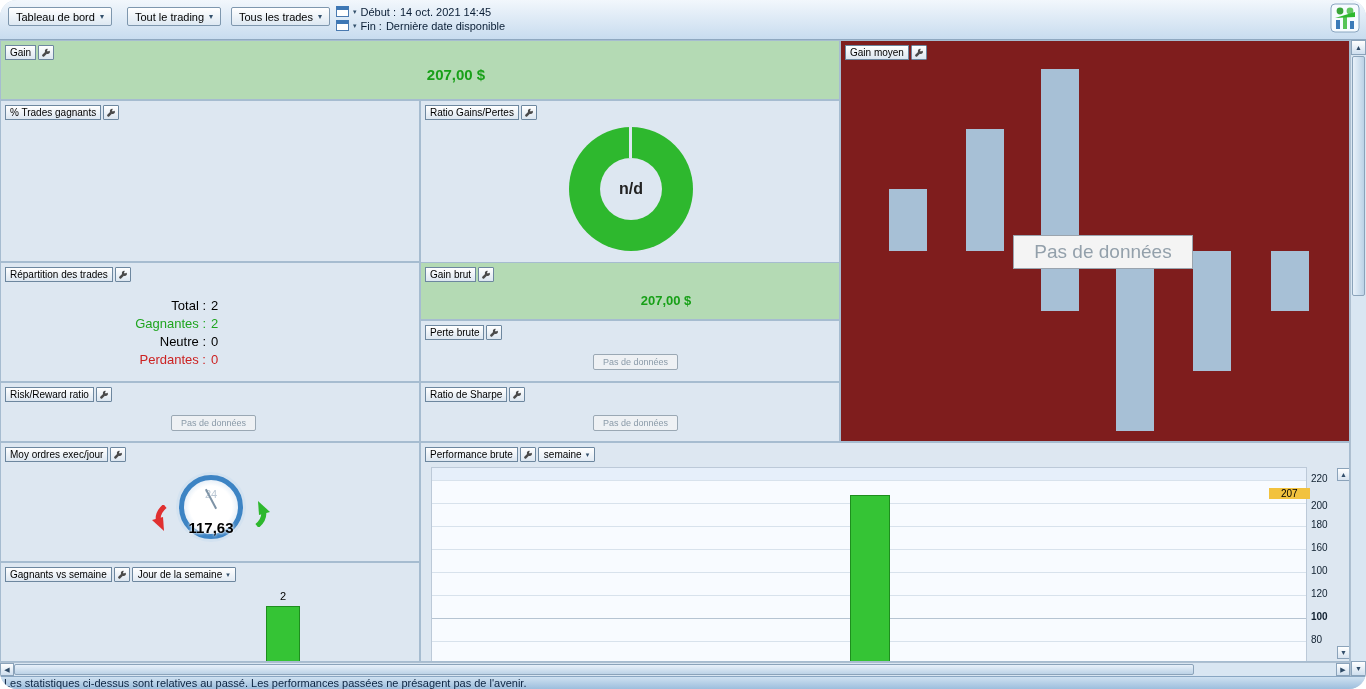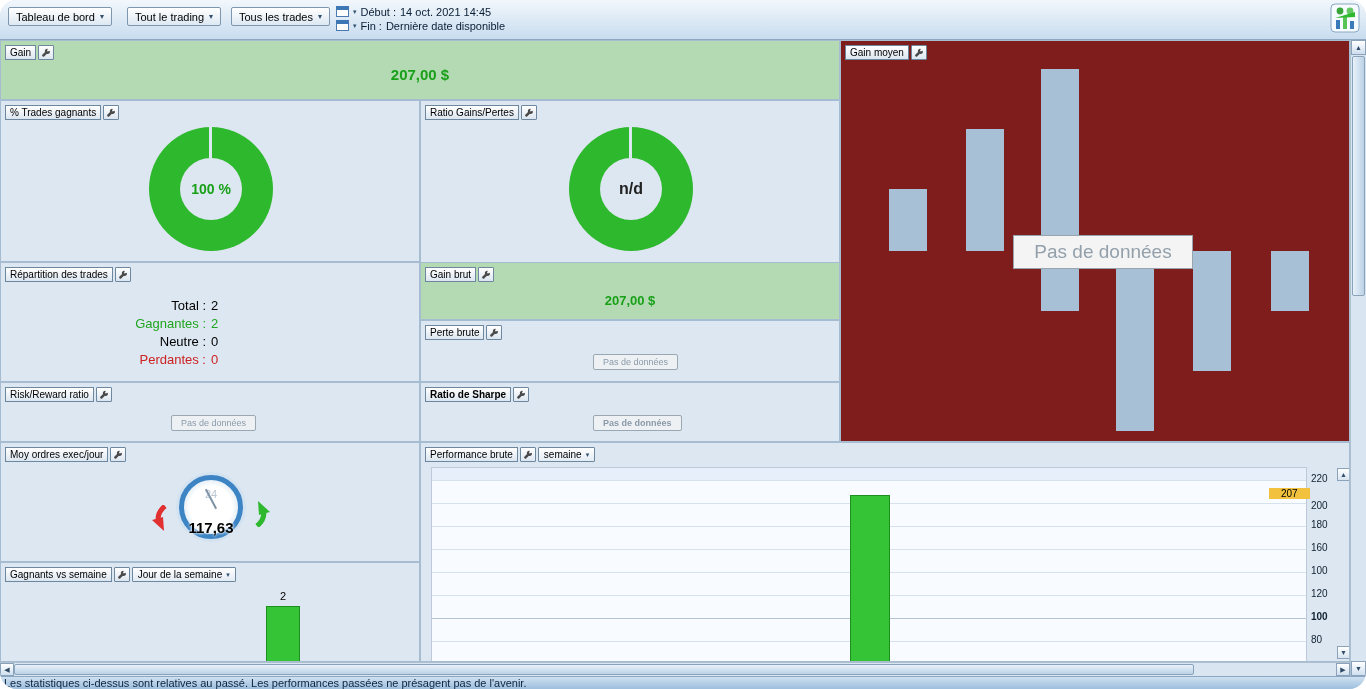--- a/index.html
+++ b/index.html
@@ -16,21 +16,21 @@
   .select-btn .dd { font-size:8px; color:#33506b; }
   .cal-row { position:absolute; left:336px; height:13px; display:flex; align-items:center; gap:4px; }
   .cal-icon { width:13px; height:11px; background:#fff; border:1px solid #4a7ab0; border-top:4px solid #3d77b5; display:inline-block; }
   .cal-dd { font-size:7px; color:#33506b; }
   .cal-label { color:#0a1e35; }
   .cal-value { color:#0a1e35; }
   .ws-icon { position:absolute; right:6px; top:3px; width:30px; height:32px; cursor:pointer; }
 
   
   .panel { position:absolute; border:1px solid #a6bcd0; background:#dde7f1; overflow:hidden; }
-  .panel.green { background:#b4dab4; }
+  .panel.green { background:#b4dab4;padding-left:36px; }
   .panel.bluish { background:#7f1d1d; }
   .hdr { position:absolute; left:4px; top:4px; display:flex; align-items:center; gap:2px; }
   .hdr-label { background:linear-gradient(#ffffff,#dce6f0); border:1px solid #6d879f; padding:1px 4px;
     font-size:10px; white-space:nowrap; color:#000; }
   .tool-btn { width:16px; height:15px; background:linear-gradient(#ffffff,#dce6f0); border:1px solid #6d879f;
     border-radius:1px; display:inline-flex; align-items:center; justify-content:center; padding:0; cursor:pointer; }
   .mini-select { height:15px; background:linear-gradient(#ffffff,#e2ebf4); border:1px solid #6d879f; border-radius:1px;
     display:inline-flex; align-items:center; gap:4px; padding:0 5px; font-size:10px; cursor:pointer; font-family:inherit; }
   .mini-select .dd { font-size:7px; color:#33506b; }
 
@@ -162,25 +162,20 @@
   </div>
 
   <div class="panel" style="left:0; top:100px; width:420px; height:162px;">
     <div class="hdr">
       <span class="hdr-label">% Trades gagnants</span>
       <button class="tool-btn">
         <svg viewBox="0 0 16 16" width="10" height="10">
             <path fill="#4a4a4a" d="M13.7 4.3l-2.9 1.2-1.2-1.2 1.2-2.9C9.6.9 8.2 1.2 7.2 2.2 6.1 3.3 5.9 4.9 6.5 6.2l-4.4 4.4c-.6.6-.6 1.5 0 2.1l.8.8c.6.6 1.5.6 2.1 0l4.4-4.4c1.3.6 2.9.4 4-.7 1-1 1.3-2.4.3-4.1z"></path>
           </svg>
       </button>
-    </div>
-    <div class="donut" style="left:148px; top:26px;">
-      <span class="notch"></span>
-      <span class="hole"></span>
-      <span class="center-label center-green">100 %</span>
     </div>
   </div>
 
   <div class="panel" style="left:420px; top:100px; width:420px; height:176px;padding-left:36px;">
     <div class="hdr">
       <span class="hdr-label">Ratio Gains/Pertes</span>
       <button class="tool-btn">
         <svg viewBox="0 0 16 16" width="10" height="10">
             <path fill="#4a4a4a" d="M13.7 4.3l-2.9 1.2-1.2-1.2 1.2-2.9C9.6.9 8.2 1.2 7.2 2.2 6.1 3.3 5.9 4.9 6.5 6.2l-4.4 4.4c-.6.6-.6 1.5 0 2.1l.8.8c.6.6 1.5.6 2.1 0l4.4-4.4c1.3.6 2.9.4 4-.7 1-1 1.3-2.4.3-4.1z"></path>
           </svg>
@@ -269,21 +264,21 @@
       <span class="hdr-label">Risk/Reward ratio</span>
       <button class="tool-btn">
         <svg viewBox="0 0 16 16" width="10" height="10">
             <path fill="#4a4a4a" d="M13.7 4.3l-2.9 1.2-1.2-1.2 1.2-2.9C9.6.9 8.2 1.2 7.2 2.2 6.1 3.3 5.9 4.9 6.5 6.2l-4.4 4.4c-.6.6-.6 1.5 0 2.1l.8.8c.6.6 1.5.6 2.1 0l4.4-4.4c1.3.6 2.9.4 4-.7 1-1 1.3-2.4.3-4.1z"></path>
           </svg>
       </button>
     </div>
     <span class="nodata-chip" style="left:170px; top:32px;">Pas de données</span>
   </div>
 
-  <div class="panel" style="left:420px; top:382px; width:420px; height:60px;font-weight:bold;">
+  <div class="panel" style="left:420px; top:382px; width:420px; height:60px;">
     <div class="hdr">
       <span class="hdr-label">Ratio de Sharpe</span>
       <button class="tool-btn">
         <svg viewBox="0 0 16 16" width="10" height="10">
             <path fill="#4a4a4a" d="M13.7 4.3l-2.9 1.2-1.2-1.2 1.2-2.9C9.6.9 8.2 1.2 7.2 2.2 6.1 3.3 5.9 4.9 6.5 6.2l-4.4 4.4c-.6.6-.6 1.5 0 2.1l.8.8c.6.6 1.5.6 2.1 0l4.4-4.4c1.3.6 2.9.4 4-.7 1-1 1.3-2.4.3-4.1z"></path>
           </svg>
       </button>
     </div>
     <span class="nodata-chip" style="left:172px; top:32px;">Pas de données</span>
   </div>

